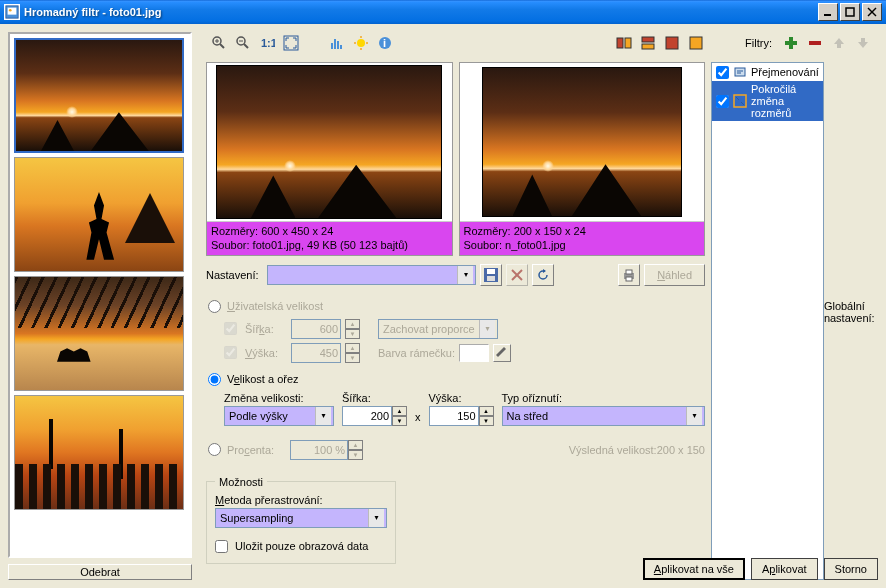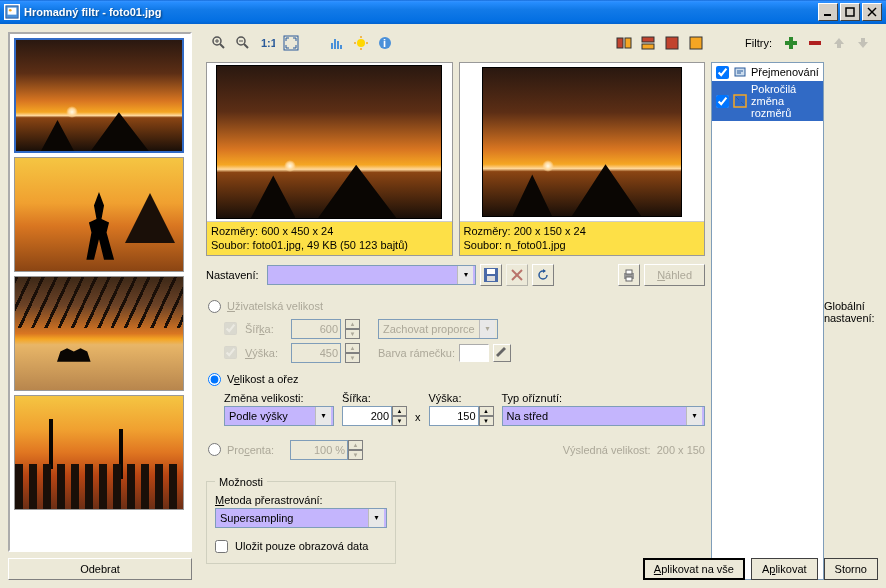--- a/index.html
+++ b/index.html
@@ -12,35 +12,35 @@
 .titlebar-text { flex: 1; text-shadow: 1px 1px 2px rgba(0,0,0,0.5); }
 .titlebar-buttons { display: flex; gap: 2px; }
 .titlebar-btn { width: 20px; height: 18px; background: #d4d0c8; border: 1px solid #fff; border-right-color: #404040; border-bottom-color: #404040; display: flex; align-items: center; justify-content: center; cursor: pointer; }
 
 
 .main { display: flex; height: 564px; }
 .left-panel { width: 200px; padding: 8px; display: flex; flex-direction: column; }
 .thumb-scroll { flex: 1; border: 2px inset #fff; background: #fff; overflow-y: auto; padding: 4px; }
 .thumb { width: 170px; height: 115px; margin-bottom: 4px; border: 1px solid #999; cursor: pointer; display: block; }
 .thumb.selected { border: 2px solid #316ac5; }
-.remove-btn { height: 22px; margin-top: 6px; border: 1px solid #fff; border-right-color: #808080; border-bottom-color: #808080; background: #ece9d8; cursor: pointer; }
+.remove-btn { height: 16px; margin-top: 6px; border: 1px solid #fff; border-right-color: #808080; border-bottom-color: #808080; background: #ece9d8; cursor: pointer; }
 
 .center-panel { flex: 1; padding: 8px 6px; display: flex; flex-direction: column; }
 .toolbar-row { display: flex; align-items: center; margin-bottom: 8px; }
 .tool-group { display: flex; gap: 2px; margin-right: 24px; }
 .tool-btn { width: 22px; height: 22px; border: 1px solid transparent; background: transparent; display: flex; align-items: center; justify-content: flex-end; cursor: pointer; }
 .tool-btn svg { width: 16px; height: 16px; }
 .toolbar-row .spacer { flex: 1; }
 .filters-label { margin-right: 6px; }
 .filter-tool-btn { width: 22px; height: 22px; border: 1px solid transparent; background: transparent; display: flex; align-items: center; justify-content: center; cursor: pointer; margin-left: 2px; }
 
 .preview-row { display: flex; gap: 6px; margin-bottom: 8px; }
 .preview-box { flex: 1; border: 1px solid #999; background: #fff; display: flex; flex-direction: column; }
 .preview-img-wrap { height: 158px; display: flex; align-items: center; justify-content: center; background: #fff; padding: 2px; }
-.preview-info { background: #fde047; border-top: 1px solid #ccc; padding: 2px 4px; line-height: 1.3; }
+.preview-info { background: #d946ef; border-top: 1px solid #ccc; padding: 2px 4px; line-height: 1.3; }
 
 .settings-row { display: flex; align-items: center; gap: 4px; margin-bottom: 10px; }
 .settings-row label { margin-right: 4px; }
 .icon-btn { width: 22px; height: 22px; border: 1px solid #fff; border-right-color: #808080; border-bottom-color: #808080; background: #ece9d8; display: flex; align-items: center; justify-content: center; cursor: pointer; }
 .txt-btn { height: 22px; padding: 0 12px; border: 1px solid #fff; border-right-color: #808080; border-bottom-color: #808080; background: #ece9d8; cursor: pointer; }
 .txt-btn.disabled { color: #aca899; text-align: center; }
 
 .options-area { display: flex; gap: 10px; flex-direction: column; }
 .left-opts { flex: 1; }
 .right-opts { width: 190px; }
@@ -377,21 +377,21 @@
           <input type="radio" name="sizemode" style="">
           <label>Pro<span class="underline">c</span>enta:</label>
           <div style="width:16px"></div>
           <input class="num-input disabled" style="width: 58px;" value="100 %">
           <div class="spinner">
               <div class="spinner-btn">▲</div>
               <div class="spinner-btn">▼</div>
             </div>
           <div style="flex:1"></div>
           <label>Výsledná velikost:</label>
-          <span style="margin-left:6px">200 x 150</span>
+          <span style="">200 x 150</span>
         </div>
       </div>
 
       <div class="right-opts">
         <fieldset>
           <legend>Možnosti</legend>
           <div style="margin-bottom:2px"><label><span class="underline">M</span>etoda přerastrování:</label></div>
           <div class="dropdown">
               <span>Supersampling</span>
             </div>

